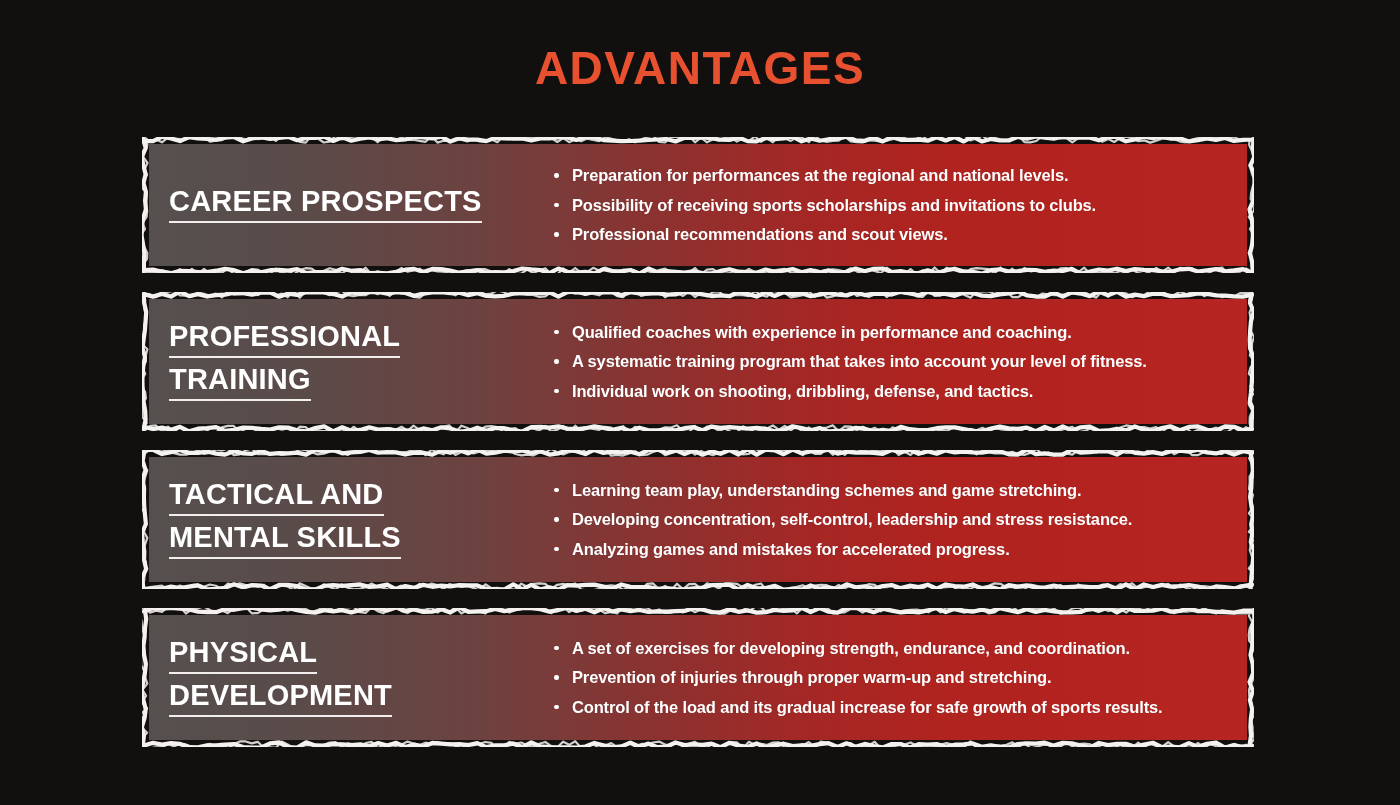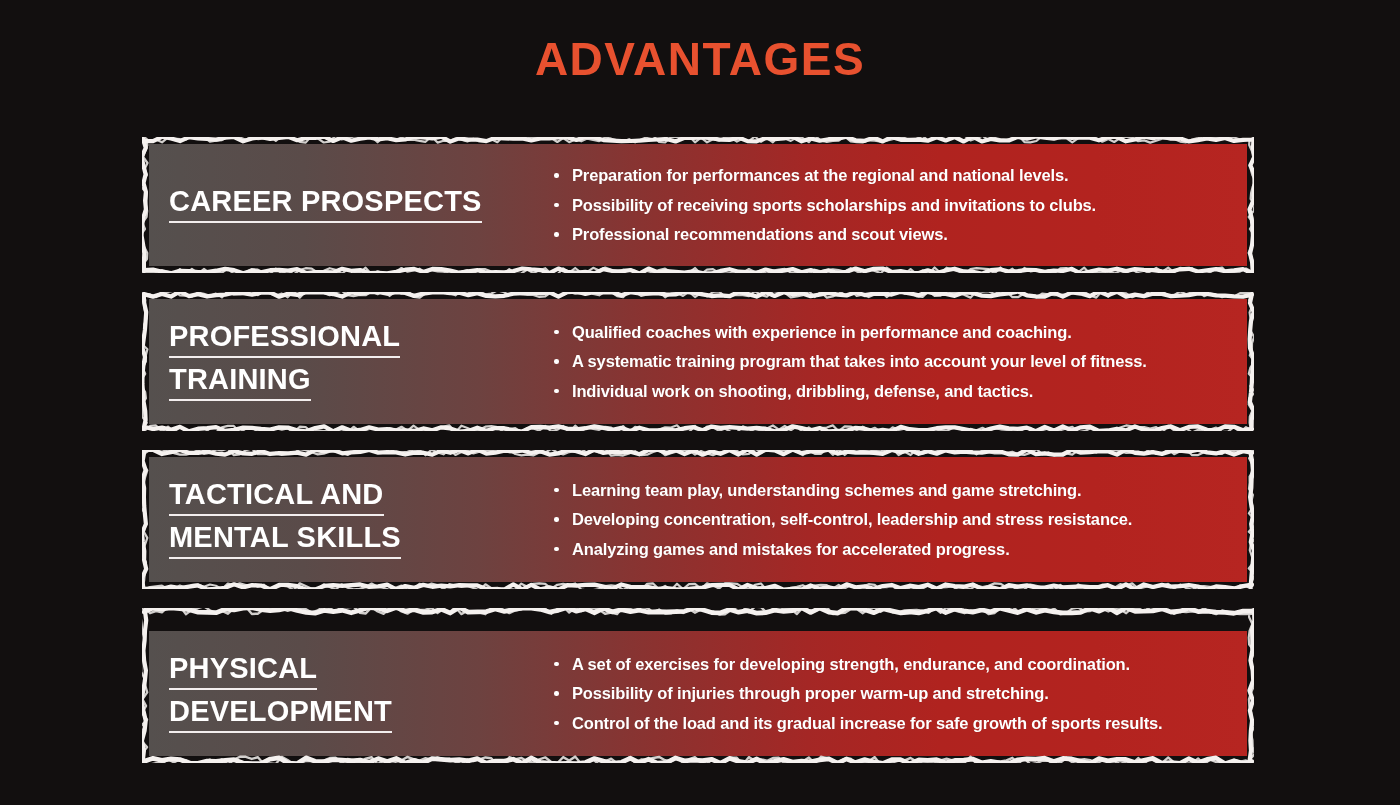--- a/index.html
+++ b/index.html
@@ -18,21 +18,21 @@
 
   .page {
     position:relative;
     width:1400px; height:805px;
     background:#120f0f;
   }
 
   
   .page-title {
     position:absolute;
-    top:36px; left:0; width:1400px;
+    top:45px; left:0; width:1400px;
     text-align:center;
     font-size:46px;
     font-weight:800;
     letter-spacing:1.5px;
     color:#e8512f;
     font-family:"Liberation Sans", sans-serif;
     line-height:1.0;
   }
 
   
@@ -127,21 +127,21 @@
     left:3px; top:6px;
     width:4.5px; height:4.5px;
     border-radius:50%;
     background:#ffffff;
   }
 
   
   .card--1 .card-inner { min-height:122px; }
   .card--2 .card-inner { min-height:125px;justify-content:center; }
   .card--3 .card-inner { min-height:125px; }
-  .card--4 .card-inner { min-height:125px;margin-top:16px; }
+  .card--4 .card-inner { min-height:125px; }
 </style>
 </head>
 <body>
 
 <div class="page">
 
   <div class="page-title">ADVANTAGES</div>
 
   <div class="cards">
       <div class="card card--1">
@@ -204,20 +204,20 @@
             <path d="M0.0,1.4 L9.0,-2.0 L18.0,-1.3 L27.0,-2.1 L36.0,-1.4 L45.0,-0.5 L54.0,1.6 L63.1,1.9 L72.1,2.1 L81.1,-1.0 L90.1,-0.3 L99.1,-1.8 L108.1,-2.3 L117.1,-0.6 L126.1,0.3 L135.1,-0.4 L144.1,-2.1 L153.1,0.2 L162.1,1.8 L171.2,2.5 L180.2,0.1 L189.2,1.2 L198.2,0.0 L207.2,2.2 L216.2,0.0 L225.2,-2.4 L234.2,-1.8 L243.2,0.5 L252.2,-2.5 L261.2,0.7 L270.2,-0.6 L279.3,1.8 L288.3,1.5 L297.3,-0.9 L306.3,2.4 L315.3,-2.6 L324.3,1.7 L333.3,1.4 L342.3,1.2 L351.3,-1.1 L360.3,1.0 L369.3,-0.7 L378.3,-1.9 L387.3,-1.9 L396.4,-0.9 L405.4,1.5 L414.4,0.0 L423.4,-2.4 L432.4,0.8 L441.4,-1.3 L450.4,2.2 L459.4,-1.8 L468.4,1.4 L477.4,-0.6 L486.4,1.1 L495.4,-0.1 L504.5,1.7 L513.5,1.3 L522.5,1.5 L531.5,1.1 L540.5,0.9 L549.5,-1.9 L558.5,-0.5 L567.5,2.0 L576.5,2.2 L585.5,-0.7 L594.5,1.7 L603.5,0.3 L612.6,2.5 L621.6,2.1 L630.6,-0.1 L639.6,0.9 L648.6,0.2 L657.6,-2.1 L666.6,1.9 L675.6,-1.9 L684.6,1.6 L693.6,2.5 L702.6,-2.0 L711.6,-2.3 L720.7,-0.5 L729.7,2.1 L738.7,-1.4 L747.7,0.5 L756.7,2.2 L765.7,1.5 L774.7,2.3 L783.7,0.4 L792.7,-2.0 L801.7,2.0 L810.7,-1.2 L819.7,0.6 L828.7,1.6 L837.8,-0.3 L846.8,1.3 L855.8,-1.8 L864.8,-0.0 L873.8,2.0 L882.8,-0.9 L891.8,1.8 L900.8,-0.1 L909.8,1.3 L918.8,2.2 L927.8,2.2 L936.8,1.8 L945.9,-1.8 L954.9,0.8 L963.9,-2.6 L972.9,2.2 L981.9,-2.2 L990.9,0.9 L999.9,0.8 L1008.9,0.5 L1017.9,-1.3 L1026.9,1.5 L1035.9,0.8 L1044.9,-1.8 L1054.0,1.1 L1063.0,0.7 L1072.0,1.7 L1081.0,1.9 L1090.0,2.6 L1099.0,0.7 L1108.0,0.7 L1110.0,0.0 L1110.4,8.8 L1108.1,17.6 L1108.3,26.4 L1108.3,35.2 L1106.5,44.0 L1108.7,52.8 L1109.2,61.6 L1105.5,70.4 L1108.9,79.2 L1105.9,88.0 L1108.1,96.8 L1106.9,105.6 L1106.4,114.4 L1107.0,123.2 L1105.6,132.0 L1108.0,132.7 L1099.0,134.3 L1090.0,132.0 L1081.0,134.6 L1072.0,129.6 L1063.0,130.9 L1054.0,133.9 L1044.9,130.2 L1035.9,134.3 L1026.9,133.6 L1017.9,134.1 L1008.9,129.9 L999.9,131.6 L990.9,133.7 L981.9,130.9 L972.9,130.9 L963.9,132.2 L954.9,130.1 L945.9,134.6 L936.8,132.6 L927.8,130.5 L918.8,130.0 L909.8,132.7 L900.8,129.8 L891.8,130.7 L882.8,130.4 L873.8,131.2 L864.8,134.4 L855.8,133.9 L846.8,132.5 L837.8,133.8 L828.7,130.5 L819.7,131.4 L810.7,131.8 L801.7,133.9 L792.7,131.1 L783.7,131.7 L774.7,131.3 L765.7,134.6 L756.7,131.1 L747.7,131.1 L738.7,134.4 L729.7,133.1 L720.7,131.0 L711.6,133.7 L702.6,130.4 L693.6,134.1 L684.6,130.3 L675.6,131.2 L666.6,133.0 L657.6,132.3 L648.6,133.2 L639.6,130.8 L630.6,132.5 L621.6,134.4 L612.6,130.5 L603.5,133.9 L594.5,132.6 L585.5,129.9 L576.5,134.2 L567.5,130.8 L558.5,132.0 L549.5,131.4 L540.5,132.1 L531.5,129.6 L522.5,133.7 L513.5,134.2 L504.5,130.7 L495.4,133.7 L486.4,129.8 L477.4,133.4 L468.4,134.4 L459.4,132.4 L450.4,130.1 L441.4,133.6 L432.4,134.6 L423.4,134.3 L414.4,134.5 L405.4,134.1 L396.4,133.5 L387.3,129.6 L378.3,134.1 L369.3,130.7 L360.3,132.4 L351.3,132.4 L342.3,134.1 L333.3,130.2 L324.3,132.1 L315.3,131.1 L306.3,131.5 L297.3,130.8 L288.3,130.1 L279.3,133.8 L270.2,131.7 L261.2,134.0 L252.2,130.0 L243.2,132.7 L234.2,130.2 L225.2,133.4 L216.2,131.5 L207.2,132.2 L198.2,131.5 L189.2,131.1 L180.2,132.7 L171.2,132.5 L162.1,129.5 L153.1,134.6 L144.1,134.2 L135.1,129.6 L126.1,130.5 L117.1,134.4 L108.1,134.6 L99.1,134.1 L90.1,131.1 L81.1,131.7 L72.1,132.5 L63.1,132.4 L54.0,134.4 L45.0,134.2 L36.0,131.0 L27.0,130.3 L18.0,131.7 L9.0,129.9 L0.0,132.6 L-1.2,132.0 L-0.1,123.2 L-2.1,114.4 L0.6,105.6 L1.7,96.8 L-0.6,88.0 L-2.6,79.2 L-0.7,70.4 L0.9,61.6 L1.9,52.8 L0.1,44.0 L-0.6,35.2 L0.6,26.4 L1.0,17.6 L2.2,8.8 L0.9,0.0 Z" transform="translate(2,2)" fill="none" stroke="#f5f1ef" stroke-width="4.2" stroke-linejoin="round" stroke-linecap="round"></path>
             <path d="M0.0,-3.5 L6.0,2.5 L12.0,0.6 L18.0,1.7 L24.0,-3.1 L29.9,-1.7 L35.9,-3.6 L41.9,3.5 L47.9,-0.6 L53.9,-1.9 L59.9,-3.5 L65.9,0.0 L71.9,2.6 L77.9,0.5 L83.8,3.0 L89.8,-1.5 L95.8,-3.2 L101.8,-3.1 L107.8,3.2 L113.8,3.0 L119.8,-0.8 L125.8,-2.0 L131.8,0.3 L137.8,-1.4 L143.7,0.5 L149.7,-1.0 L155.7,-2.2 L161.7,-0.9 L167.7,2.0 L173.7,0.1 L179.7,-3.1 L185.7,-1.9 L191.7,1.2 L197.6,-3.1 L203.6,-2.6 L209.6,-3.2 L215.6,2.1 L221.6,2.8 L227.6,-2.7 L233.6,1.0 L239.6,3.0 L245.6,-1.7 L251.5,-3.2 L257.5,1.0 L263.5,2.9 L269.5,-0.5 L275.5,-0.2 L281.5,-0.4 L287.5,-2.2 L293.5,2.4 L299.5,-1.2 L305.4,1.9 L311.4,-2.7 L317.4,3.3 L323.4,0.3 L329.4,2.0 L335.4,1.9 L341.4,3.4 L347.4,-2.1 L353.4,-2.6 L359.4,-0.4 L365.3,2.4 L371.3,0.1 L377.3,-0.8 L383.3,-3.1 L389.3,-1.5 L395.3,-2.0 L401.3,-1.2 L407.3,3.0 L413.3,-1.0 L419.2,-3.4 L425.2,2.0 L431.2,-2.0 L437.2,0.7 L443.2,-1.3 L449.2,-2.0 L455.2,-0.5 L461.2,3.1 L467.2,1.9 L473.1,3.3 L479.1,-3.3 L485.1,-1.6 L491.1,0.7 L497.1,-3.2 L503.1,-2.3 L509.1,1.8 L515.1,-0.6 L521.1,2.8 L527.0,2.6 L533.0,0.1 L539.0,2.3 L545.0,-1.3 L551.0,2.1 L557.0,-0.9 L563.0,0.4 L569.0,1.0 L575.0,3.6 L581.0,3.5 L586.9,-0.1 L592.9,-3.0 L598.9,-3.4 L604.9,1.7 L610.9,-3.2 L616.9,-2.9 L622.9,2.4 L628.9,-1.2 L634.9,0.7 L640.8,-2.4 L646.8,-1.3 L652.8,3.3 L658.8,-2.3 L664.8,-0.3 L670.8,0.8 L676.8,-1.7 L682.8,-2.6 L688.8,3.2 L694.7,2.5 L700.7,2.2 L706.7,-0.9 L712.7,-1.2 L718.7,2.5 L724.7,-1.1 L730.7,-2.4 L736.7,1.3 L742.7,-1.8 L748.6,1.7 L754.6,1.8 L760.6,0.2 L766.6,-0.1 L772.6,-0.3 L778.6,0.5 L784.6,2.2 L790.6,-2.1 L796.6,2.2 L802.6,-2.7 L808.5,-0.5 L814.5,1.1 L820.5,2.5 L826.5,0.3 L832.5,0.1 L838.5,-0.6 L844.5,3.3 L850.5,2.4 L856.5,-2.0 L862.4,-2.9 L868.4,-3.6 L874.4,1.5 L880.4,-1.0 L886.4,-0.4 L892.4,-1.7 L898.4,-2.2 L904.4,0.6 L910.4,-1.3 L916.3,3.5 L922.3,2.4 L928.3,-1.5 L934.3,-2.4 L940.3,0.8 L946.3,0.6 L952.3,-2.5 L958.3,-1.3 L964.3,1.0 L970.2,-1.0 L976.2,-0.7 L982.2,2.5 L988.2,-2.2 L994.2,-1.8 L1000.2,1.0 L1006.2,-3.0 L1012.2,-1.5 L1018.2,-0.5 L1024.2,-0.3 L1030.1,3.1 L1036.1,1.0 L1042.1,1.5 L1048.1,0.8 L1054.1,1.2 L1060.1,-1.7 L1066.1,1.7 L1072.1,3.3 L1078.1,0.2 L1084.0,1.5 L1090.0,2.9 L1096.0,3.2 L1102.0,3.3 L1108.0,3.1 L1105.1,0.0 L1105.1,6.0 L1108.3,12.0 L1105.6,18.0 L1104.7,24.0 L1105.1,30.0 L1110.5,36.0 L1107.8,42.0 L1106.8,48.0 L1109.6,54.0 L1111.2,60.0 L1110.2,66.0 L1107.1,72.0 L1104.9,78.0 L1105.3,84.0 L1107.2,90.0 L1107.4,96.0 L1110.6,102.0 L1107.0,108.0 L1108.5,114.0 L1108.7,120.0 L1110.6,126.0 L1105.2,132.0 L1108.0,135.0 L1102.0,131.8 L1096.0,132.9 L1090.0,131.4 L1084.0,134.0 L1078.1,133.5 L1072.1,133.1 L1066.1,131.0 L1060.1,135.0 L1054.1,130.1 L1048.1,134.3 L1042.1,134.6 L1036.1,133.7 L1030.1,133.5 L1024.2,129.2 L1018.2,133.7 L1012.2,133.0 L1006.2,130.2 L1000.2,134.3 L994.2,129.7 L988.2,134.7 L982.2,132.6 L976.2,135.0 L970.2,132.3 L964.3,132.6 L958.3,131.6 L952.3,134.6 L946.3,131.5 L940.3,130.7 L934.3,131.3 L928.3,133.4 L922.3,129.5 L916.3,133.8 L910.4,135.3 L904.4,132.0 L898.4,131.9 L892.4,134.2 L886.4,135.4 L880.4,129.8 L874.4,134.4 L868.4,129.5 L862.4,131.8 L856.5,132.7 L850.5,132.7 L844.5,134.8 L838.5,133.5 L832.5,134.9 L826.5,128.5 L820.5,133.7 L814.5,133.2 L808.5,131.7 L802.6,130.3 L796.6,131.7 L790.6,134.2 L784.6,134.7 L778.6,134.6 L772.6,132.8 L766.6,129.6 L760.6,131.7 L754.6,131.9 L748.6,133.4 L742.7,134.4 L736.7,135.5 L730.7,128.9 L724.7,132.6 L718.7,133.6 L712.7,134.6 L706.7,130.3 L700.7,130.3 L694.7,133.1 L688.8,131.9 L682.8,129.8 L676.8,128.6 L670.8,134.3 L664.8,129.2 L658.8,132.6 L652.8,134.5 L646.8,132.5 L640.8,134.7 L634.9,129.5 L628.9,129.7 L622.9,132.1 L616.9,130.8 L610.9,132.1 L604.9,128.9 L598.9,135.3 L592.9,129.5 L586.9,129.3 L581.0,132.7 L575.0,133.3 L569.0,130.3 L563.0,134.6 L557.0,133.3 L551.0,129.0 L545.0,130.7 L539.0,133.8 L533.0,129.4 L527.0,132.5 L521.1,131.6 L515.1,128.7 L509.1,129.6 L503.1,131.1 L497.1,131.0 L491.1,133.6 L485.1,129.2 L479.1,133.3 L473.1,134.2 L467.2,130.2 L461.2,132.6 L455.2,135.6 L449.2,130.9 L443.2,133.2 L437.2,134.8 L431.2,128.4 L425.2,131.9 L419.2,128.8 L413.3,134.2 L407.3,133.1 L401.3,129.1 L395.3,130.8 L389.3,133.7 L383.3,132.5 L377.3,129.6 L371.3,130.7 L365.3,129.0 L359.4,134.8 L353.4,135.5 L347.4,129.9 L341.4,129.1 L335.4,130.8 L329.4,132.2 L323.4,130.9 L317.4,135.0 L311.4,132.9 L305.4,130.2 L299.5,130.9 L293.5,129.1 L287.5,131.1 L281.5,129.8 L275.5,132.0 L269.5,130.6 L263.5,128.7 L257.5,131.6 L251.5,132.9 L245.6,131.8 L239.6,132.0 L233.6,135.0 L227.6,128.9 L221.6,130.2 L215.6,134.0 L209.6,131.5 L203.6,130.5 L197.6,133.9 L191.7,129.3 L185.7,129.7 L179.7,131.9 L173.7,133.7 L167.7,132.2 L161.7,132.1 L155.7,134.5 L149.7,134.9 L143.7,131.5 L137.8,128.7 L131.8,134.8 L125.8,134.4 L119.8,134.9 L113.8,128.9 L107.8,130.4 L101.8,128.6 L95.8,128.6 L89.8,131.1 L83.8,135.5 L77.9,130.9 L71.9,133.4 L65.9,131.0 L59.9,132.9 L53.9,134.3 L47.9,133.7 L41.9,131.5 L35.9,130.8 L29.9,133.4 L24.0,130.9 L18.0,134.3 L12.0,134.3 L6.0,135.3 L0.0,134.7 L-1.5,132.0 L-2.5,126.0 L3.1,120.0 L-3.1,114.0 L-0.8,108.0 L-3.4,102.0 L3.1,96.0 L-2.2,90.0 L2.1,84.0 L-1.5,78.0 L3.3,72.0 L1.3,66.0 L0.5,60.0 L-2.8,54.0 L-2.9,48.0 L-2.3,42.0 L-3.1,36.0 L-0.4,30.0 L0.2,24.0 L-1.9,18.0 L-2.4,12.0 L-3.3,6.0 L-3.2,0.0 Z" transform="translate(2,2)" fill="none" stroke="#f5f1ef" stroke-width="2.2" stroke-linejoin="round" stroke-linecap="round" opacity="0.85"></path>
           </svg>
         </div>
         <div class="card-inner">
           <div class="card-title-col">
             <div class="card-title"><span class="tline">PHYSICAL</span><br><span class="tline">DEVELOPMENT</span></div>
           </div>
           <div class="card-bullets-col">
             <div class="bullet">A set of exercises for developing strength, endurance, and coordination.</div>
-            <div class="bullet">Possibility of injuries through proper warm-up and stretching.</div>
+            <div class="bullet">Prevention of injuries through proper warm-up and stretching.</div>
             <div class="bullet">Control of the load and its gradual increase for safe growth of sports results.</div>
           </div>
         </div>
       </div>
     </div>
 
 </div>
 
 </body></html>

